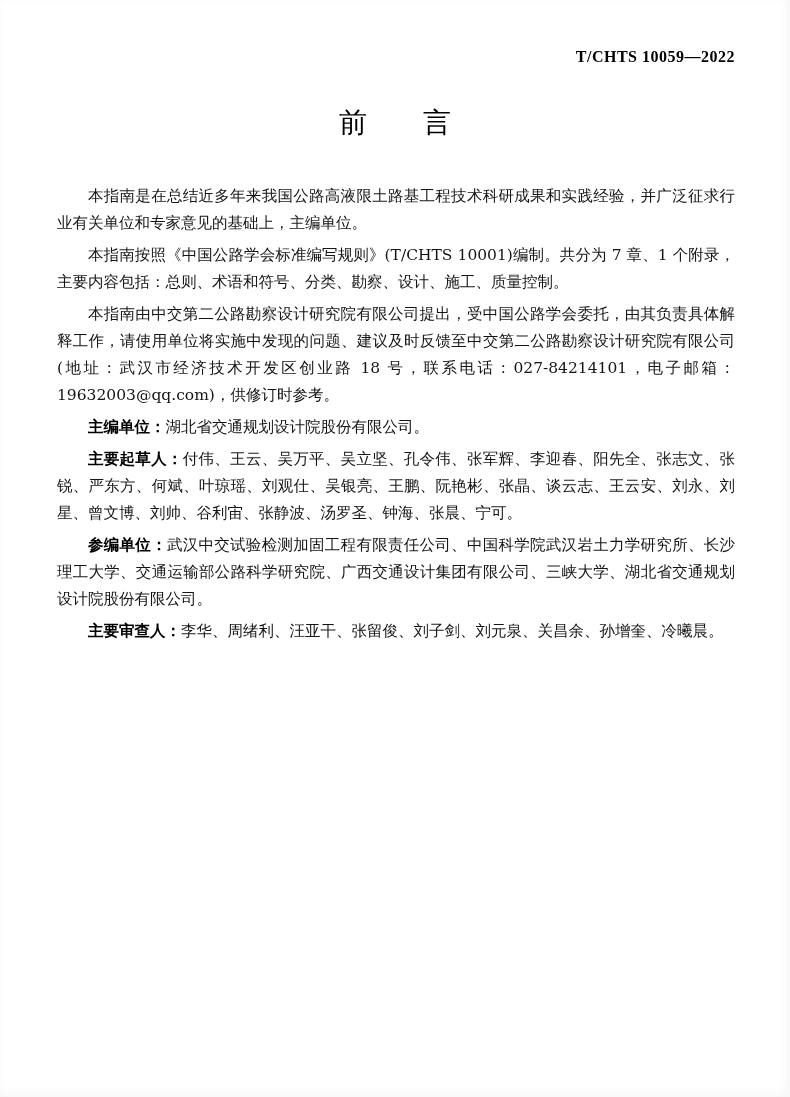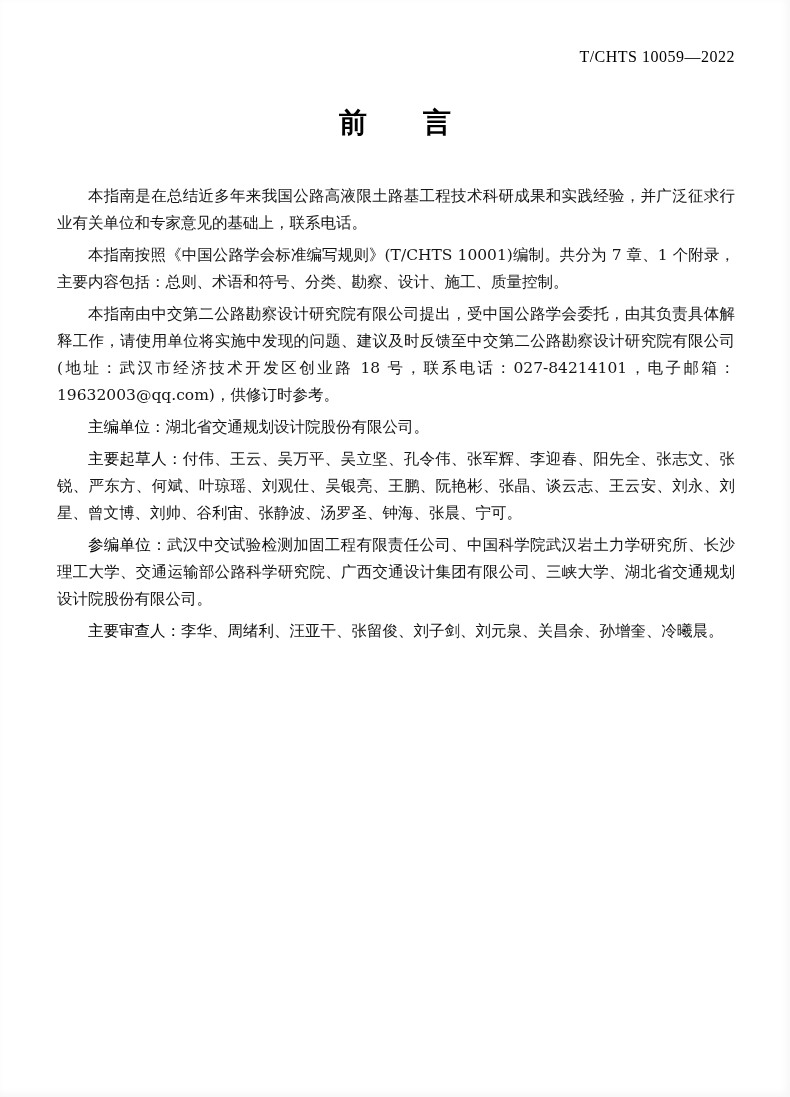--- a/index.html
+++ b/index.html
@@ -16,68 +16,68 @@
     box-shadow: inset -3px -3px 8px rgba(0,0,0,0.04);
     font-family: "DejaVu Serif", "Liberation Serif", serif;
     color: #111111;
     overflow: hidden;
   }
   .doc-code {
     position: absolute;
     top: 48px;
     right: 55px;
     font-family: "Liberation Serif", "DejaVu Serif", serif;
-    font-weight: 400;
+    font-weight: 700;
     font-size: 16px;
     letter-spacing: 0.5px;
     color: #000000;
   }
   .doc-title {
     position: absolute;
     top: 104px;
     left: 0;
     width: 100%;
     text-align: center;
     font-size: 28px;
-    font-weight: 700;
+    font-weight: 400;
     color: #000000;
     margin: 0;
   }
   .content {
     position: absolute;
     top: 183px;
     left: 57px;
     width: 678px;
   }
   .para {
     margin: 0 0 5px 0;
     font-size: 15.5px;
     line-height: 27px;
     text-align: justify;
     text-indent: 2em;
     color: #151515;
   }
   .plabel {
     font-family: "DejaVu Sans", "Liberation Sans", sans-serif;
-    font-weight: 400;
+    font-weight: 700;
     color: #000000;
   }
 </style>
 </head>
 <body>
 
 <div class="page">
 
   <div class="doc-code">T/CHTS 10059—2022</div>
 
   <h1 class="doc-title">前　　言</h1>
 
   <div class="content">
 
-    <p class="para"><span class="plabel"></span><span>本指南是在总结近多年来我国公路高液限土路基工程技术科研成果和实践经验，并广泛征求行业有关单位和专家意见的基础上，联系电话。</span></p>
+    <p class="para"><span class="plabel"></span><span>本指南是在总结近多年来我国公路高液限土路基工程技术科研成果和实践经验，并广泛征求行业有关单位和专家意见的基础上，主编单位。</span></p>
 
     <p class="para"><span class="plabel"></span><span>本指南按照《中国公路学会标准编写规则》(T/CHTS 10001)编制。共分为 7 章、1 个附录，主要内容包括：总则、术语和符号、分类、勘察、设计、施工、质量控制。</span></p>
 
 
     <p class="para"><span class="plabel"></span><span>本指南由中交第二公路勘察设计研究院有限公司提出，受中国公路学会委托，由其负责具体解释工作，请使用单位将实施中发现的问题、建议及时反馈至中交第二公路勘察设计研究院有限公司(地址：武汉市经济技术开发区创业路 18 号，联系电话：027-84214101，电子邮箱：19632003@qq.com)，供修订时参考。</span></p>
 
     <p class="para"><span class="plabel">主编单位：</span><span>湖北省交通规划设计院股份有限公司。</span></p>
 
     <p class="para"><span class="plabel">主要起草人：</span><span>付伟、王云、吴万平、吴立坚、孔令伟、张军辉、李迎春、阳先全、张志文、张锐、严东方、何斌、叶琼瑶、刘观仕、吴银亮、王鹏、阮艳彬、张晶、谈云志、王云安、刘永、刘星、曾文博、刘帅、谷利宙、张静波、汤罗圣、钟海、张晨、宁可。</span></p>
 

